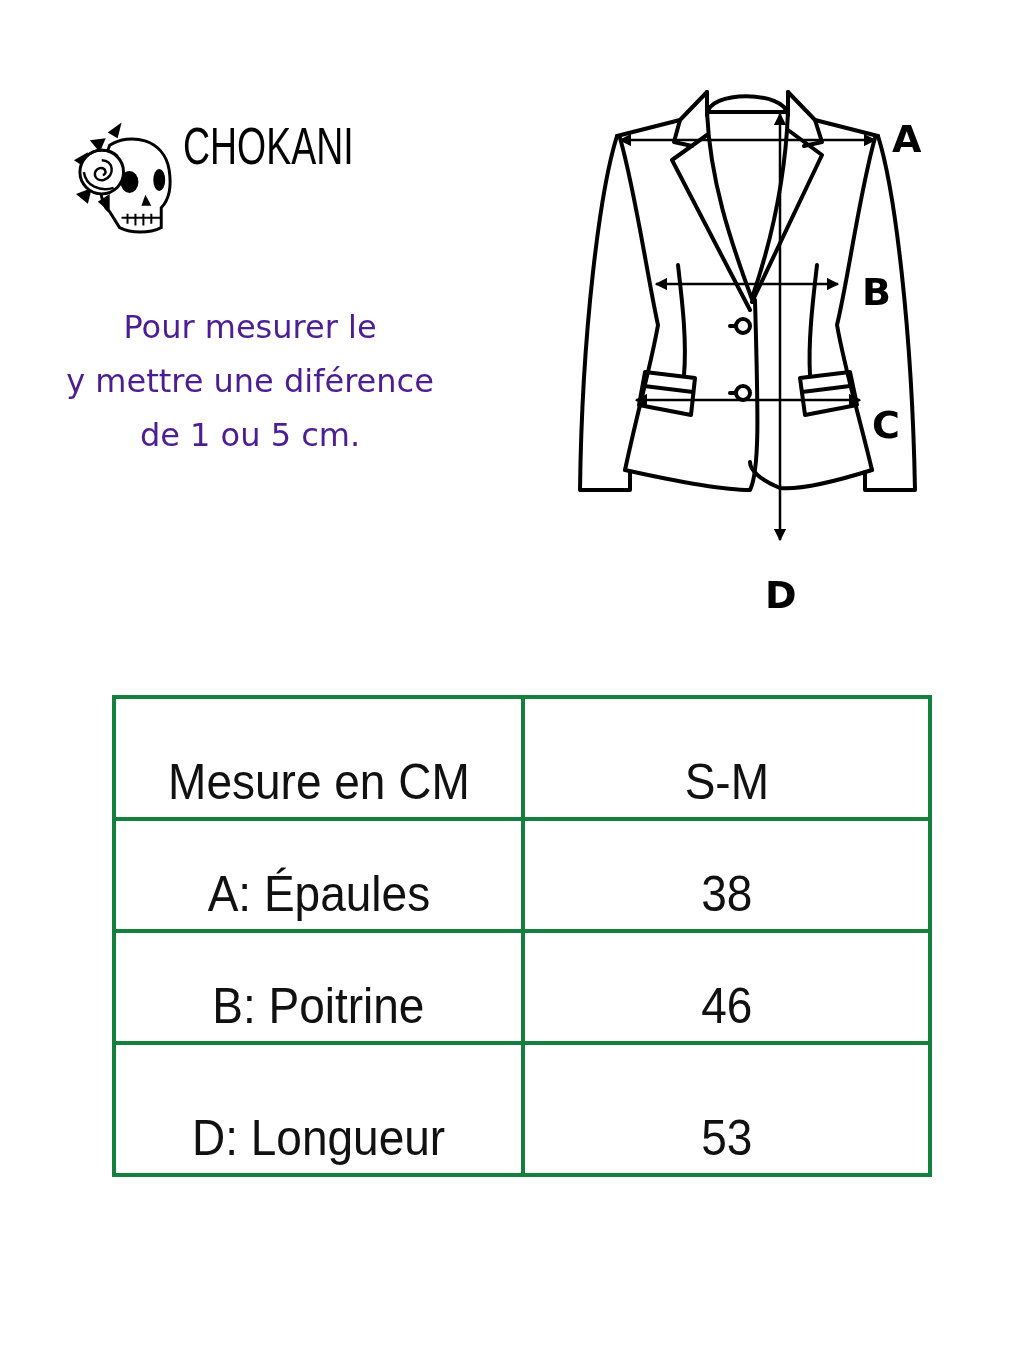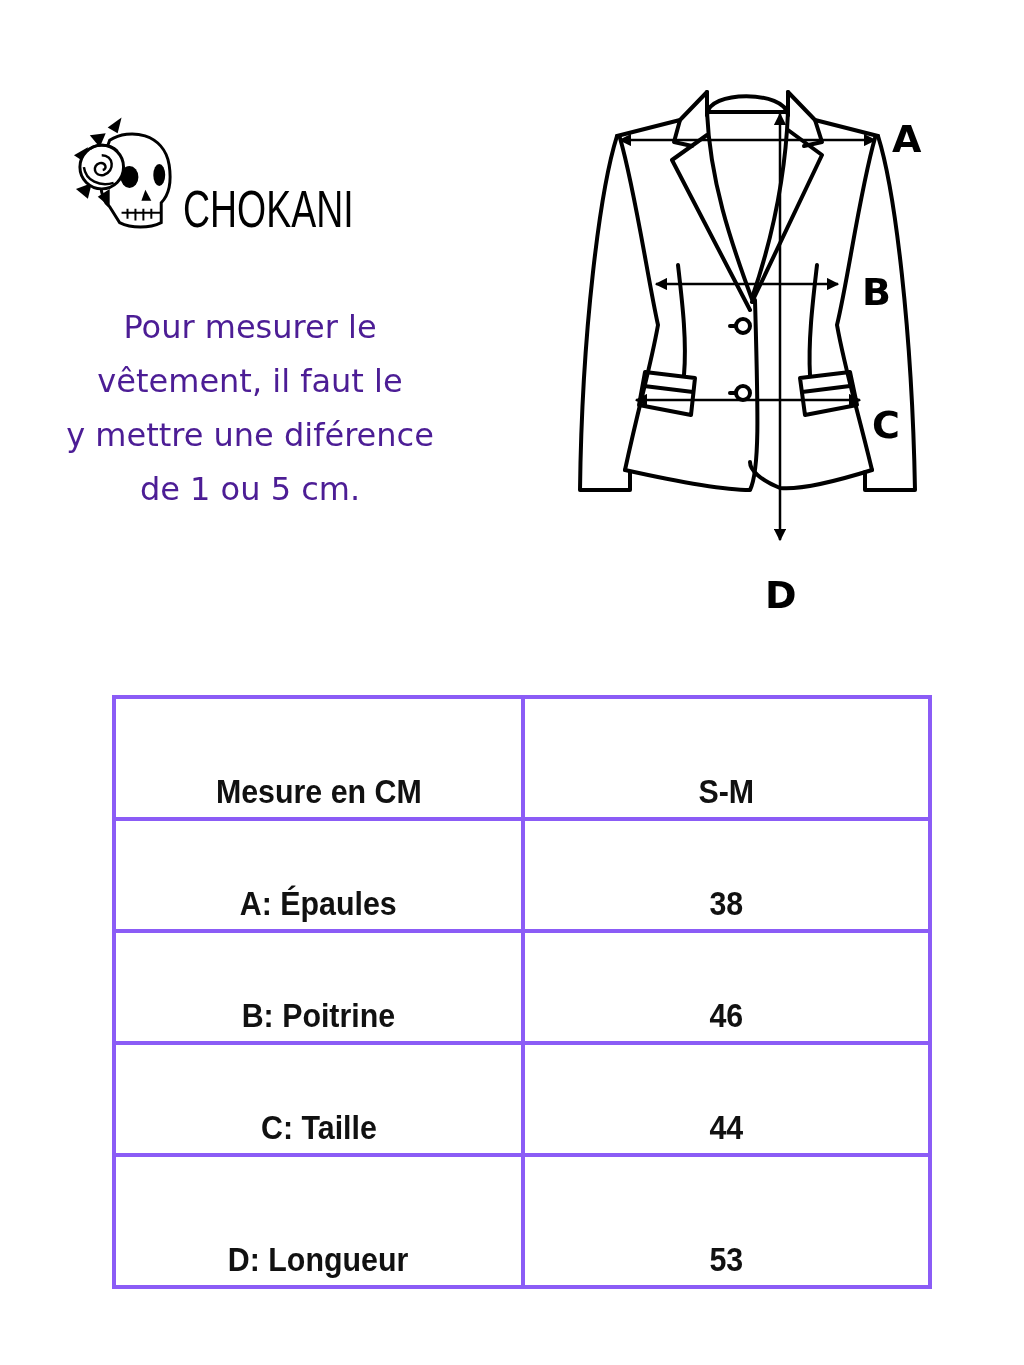--- a/index.html
+++ b/index.html
@@ -1,27 +1,27 @@
 <!DOCTYPE html>
 <html><head>
   <meta charset="utf-8">
   <style>
     html, body { margin: 0; padding: 0; background: #ffffff; }
     body { width: 1024px; height: 1365px; position: relative; overflow: hidden; font-family: "DejaVu Sans", sans-serif; color: #000; }
 
-    .logo { position: absolute; left: 70px; top: 110px; width: 350px; height: 125px; display: flex; align-items: flex-end; }
+    .logo { position: absolute; left: 70px; top: 120px; width: 350px; height: 125px; display: flex; align-items: flex-start; }
     .logo-mark { width: 110px; height: 120px; }
     .logo-text { font-family: "Liberation Sans", sans-serif; font-size: 52px; font-weight: 400; letter-spacing: 0px; margin-left: 4px; transform: scaleX(0.72); transform-origin: left center; line-height: 1; color: #000; }
 
     .intro { position: absolute; left: 40px; top: 300px; width: 420px; text-align: center; font-family: "DejaVu Sans", sans-serif; font-size: 32px; line-height: 54px; color: #4c1d95; }
 
     .diagram { position: absolute; left: 560px; top: 70px; width: 400px; height: 560px; }
 
     .size-table { position: absolute; left: 112px; top: 695px; width: 820px; border-collapse: collapse; font-family: "Liberation Sans", sans-serif; }
-    .size-table td { border: 4px solid #8b5cf6; text-align: center; vertical-align: bottom; font-size: 33px; color: #111; padding: 0 0 6px 0; font-weight: bold; }
+    .size-table td { border: 4px solid #15803d; text-align: center; vertical-align: bottom; font-size: 50px; color: #111; padding: 0 0 6px 0; }
     .size-table td.label { width: 405px; }
     .size-table tr.r-head td { height: 112px; }
     .size-table tr.r-1 td { height: 102px; }
     .size-table tr.r-2 td { height: 102px; text-align: center; }
     .size-table tr.r-3 td { height: 102px; }
     .size-table tr.r-4 td { height: 122px; }
     .size-table td .txt { display: inline-block; transform: scaleX(0.92); }
   </style>
 </head>
 <body>
@@ -48,21 +48,20 @@
     <circle cx="32" cy="52" r="22" fill="#fff" stroke="#000" stroke-width="3"></circle>
     <path d="M32 40 C44 40, 46 56, 34 60 C24 62, 22 50, 30 48 C36 47, 38 54, 33 55" fill="none" stroke="#000" stroke-width="2.5"></path>
     <path d="M14 52 C16 66, 30 72, 44 68" fill="none" stroke="#000" stroke-width="2.5"></path>
     <path d="M20 34 C26 28, 40 28, 48 36" fill="none" stroke="#000" stroke-width="2.5"></path>
   </svg>
   <span class="logo-text">CHOKANI</span>
 </div>
 
 <div class="intro">
   <div>Pour mesurer le</div>
-  <div>vêtement, il faut le</div>
   <div>y mettre une diférence</div>
   <div>de 1 ou 5 cm.</div>
 </div>
 
 <svg class="diagram" viewBox="0 0 400 560">
   <defs>
     <marker id="arr" viewBox="0 0 10 10" refX="9" refY="5" markerWidth="5" markerHeight="5" orient="auto-start-reverse">
       <path d="M0 0 L10 5 L0 10 Z" fill="#000"></path>
     </marker>
   </defs>
@@ -129,22 +128,18 @@
     <td><span class="txt">S-M</span></td>
   </tr>
   <tr class="r-1">
     <td class="label"><span class="txt">A: Épaules</span></td>
     <td><span class="txt">38</span></td>
   </tr>
   <tr class="r-2">
     <td class="label"><span class="txt">B: Poitrine</span></td>
     <td><span class="txt">46</span></td>
   </tr>
-  <tr class="r-3">
-    <td class="label"><span class="txt">C: Taille</span></td>
-    <td><span class="txt">44</span></td>
-  </tr>
   <tr class="r-4">
     <td class="label"><span class="txt">D: Longueur</span></td>
     <td><span class="txt">53</span></td>
   </tr>
 </tbody>
   </table>
 
 </body></html>

